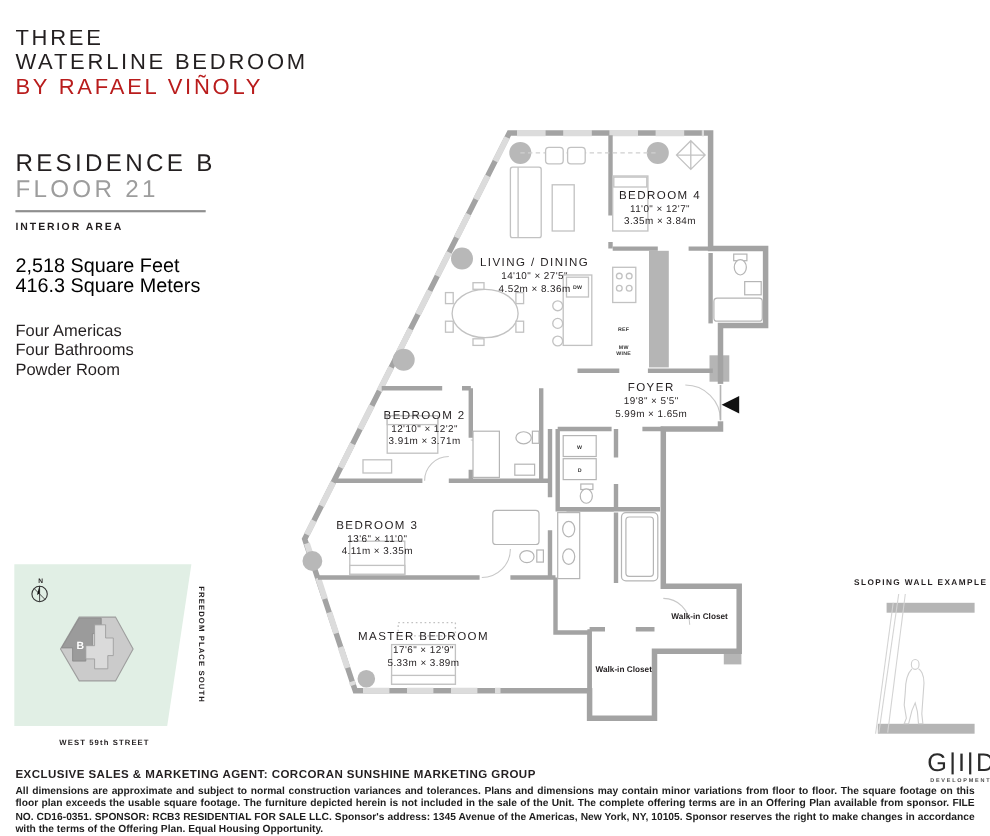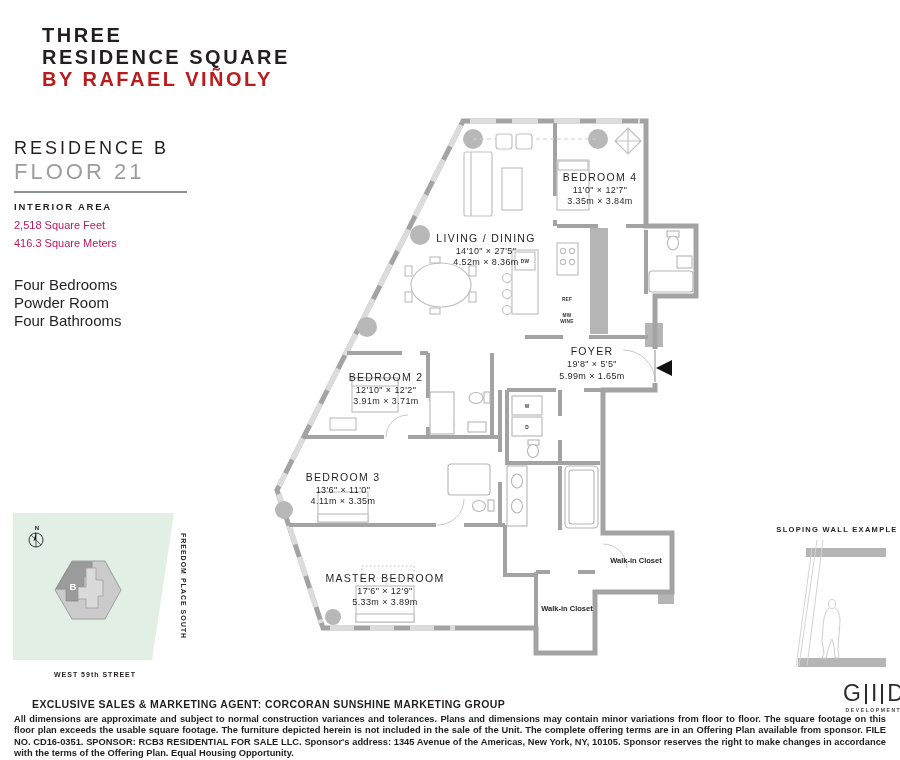--- a/index.html
+++ b/index.html
@@ -1,27 +1,27 @@
 <!DOCTYPE html>
 <html><head>
 <meta charset="utf-8">
 <style>
   html,body{margin:0;padding:0;background:#ffffff;}
   #page{position:relative;width:900px;height:760px;background:#ffffff;overflow:hidden;
         font-family:"Liberation Sans","DejaVu Sans",sans-serif;color:#231f20;}
   .abs{position:absolute;}
   
-  .hdr-line{font-size:20px;line-height:22px;letter-spacing:2.5px;font-weight:700;color:#231f20;white-space:nowrap;margin-left:28px;}
+  .hdr-line{font-size:20px;line-height:22px;letter-spacing:2.5px;font-weight:400;color:#231f20;white-space:nowrap;}
   .hdr-muted{color:#b91c1c;}
   
-  .res-name{font-size:18px;line-height:24px;letter-spacing:3px;font-weight:500;color:#231f20;white-space:nowrap;}
+  .res-name{font-size:22px;line-height:24px;letter-spacing:3px;font-weight:500;color:#231f20;white-space:nowrap;}
   .res-floor{font-size:22px;line-height:24px;letter-spacing:3px;font-weight:500;color:#9d9d9d;white-space:nowrap;}
   .res-rule{width:173px;border:none;border-top:2px solid #8f8f8f;margin:7px 0 8px 0;}
-  .interior-label{font-size:9.5px;letter-spacing:1.8px;font-weight:bold;color:#231f20;margin-bottom:4px;white-space:nowrap;}
-  .area-line{font-size:11px;line-height:18px;color:#be185d;white-space:nowrap;}
+  .interior-label{font-size:9.5px;letter-spacing:1.8px;font-weight:bold;color:#231f20;margin-bottom:20px;white-space:nowrap;}
+  .area-line{font-size:18px;line-height:18px;color:#000000;white-space:nowrap;}
   .features{margin-top:24px;}
   .feature-line{font-size:15px;line-height:18px;color:#231f20;white-space:nowrap;}
   
   .agent-line{font-size:10.5px;font-weight:bold;letter-spacing:0.4px;color:#231f20;white-space:nowrap;}
   .disclaimer{font-size:9.3px;line-height:11.3px;color:#1e1e1e;width:872px;text-align:justify;font-weight:bold;}
   
   .gid{display:flex;align-items:center;gap:4px;}
   .gid-letter{font-size:23px;font-weight:500;color:#2b2b2b;line-height:23px;}
   .gid-bar{width:2px;height:20px;background:#2b2b2b;}
   .gid-sub{font-size:5px;letter-spacing:1.6px;color:#4a4a4a;text-align:center;margin-top:2px;font-weight:bold;}
@@ -248,47 +248,47 @@
       </g>
       <g stroke="#cfcfcf" stroke-width="1" fill="none">
         <ellipse cx="832" cy="604" rx="3.5" ry="4.5"></ellipse>
         <path d="M829,608 C825,612 823,620 823,629 L822,641 L824,653 L822,658 L826,658 L829,646 L832,639 L834,647 L835,658 L839,658 L838,649 L839,635 L840,621 C840,613 837,609 835,608"></path>
       </g>
     </g>
   </svg>
 
   <header class="abs" style="left:14px;top:24px;">
     <div class="hdr-line">THREE</div>
-    <div class="hdr-line">RESIDENCE SQUARE</div>
+    <div class="hdr-line">WATERLINE BEDROOM</div>
     <div class="hdr-line hdr-muted">BY RAFAEL VIÑOLY</div>
   </header>
 
   <section class="abs" style="left:14px;top:136px;">
     <div class="res-name">RESIDENCE B</div>
     <div class="res-floor">FLOOR 21</div>
     <hr class="res-rule">
     <div class="interior-label">INTERIOR AREA</div>
     <div class="area-line">2,518 Square Feet</div>
     <div class="area-line">416.3 Square Meters</div>
     <div class="features">
-      <div class="feature-line">Four Bedrooms</div>
+      <div class="feature-line">Four Americas</div>
+      <div class="feature-line">Four Bathrooms</div>
       <div class="feature-line">Powder Room</div>
-      <div class="feature-line">Four Bathrooms</div>
     </div>
   </section>
 
   <div class="abs gid-wrap" style="left:843px;top:682px;">
     <div class="gid">
       <span class="gid-letter">G</span>
       <span class="gid-bar"></span>
       <span class="gid-letter">I</span>
       <span class="gid-bar"></span>
       <span class="gid-letter">D</span>
     </div>
     <div class="gid-sub">DEVELOPMENT</div>
   </div>
 
   <footer>
-    <div class="abs agent-line" style="left:14px;top:698px;margin-left:18px;">EXCLUSIVE SALES &amp; MARKETING AGENT: CORCORAN SUNSHINE MARKETING GROUP</div>
+    <div class="abs agent-line" style="left:14px;top:698px;">EXCLUSIVE SALES &amp; MARKETING AGENT: CORCORAN SUNSHINE MARKETING GROUP</div>
     <div class="abs disclaimer" style="left:14px;top:714px;">All dimensions are approximate and subject to normal construction variances and tolerances. Plans and dimensions may contain minor variations from floor to floor. The square footage on this floor plan exceeds the usable square footage. The furniture depicted herein is not included in the sale of the Unit. The complete offering terms are in an Offering Plan available from sponsor. FILE NO. CD16-0351. SPONSOR: RCB3 RESIDENTIAL FOR SALE LLC. Sponsor's address: 1345 Avenue of the Americas, New York, NY, 10105. Sponsor reserves the right to make changes in accordance with the terms of the Offering Plan. Equal Housing Opportunity.</div>
   </footer>
 
 </div>
 
 </body></html>

